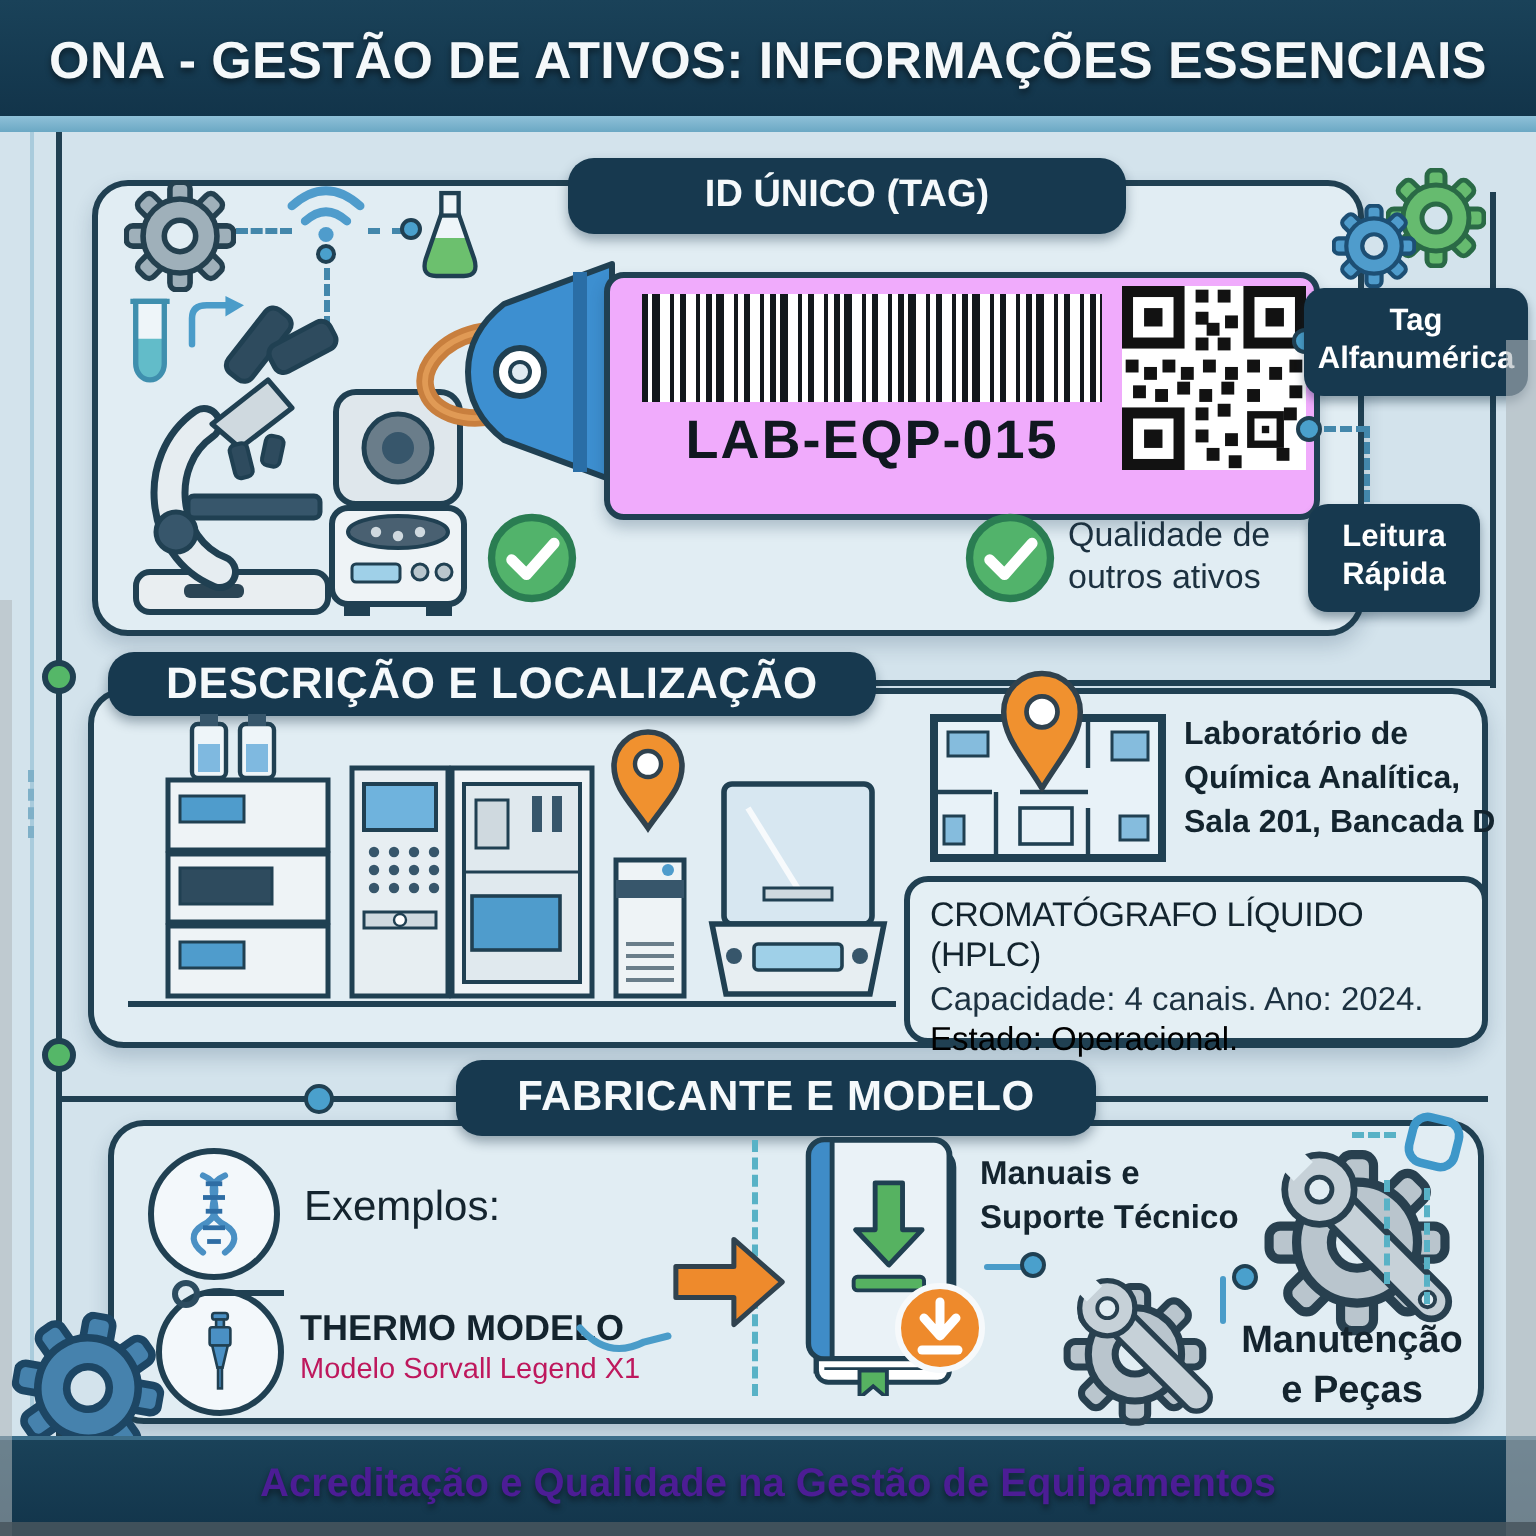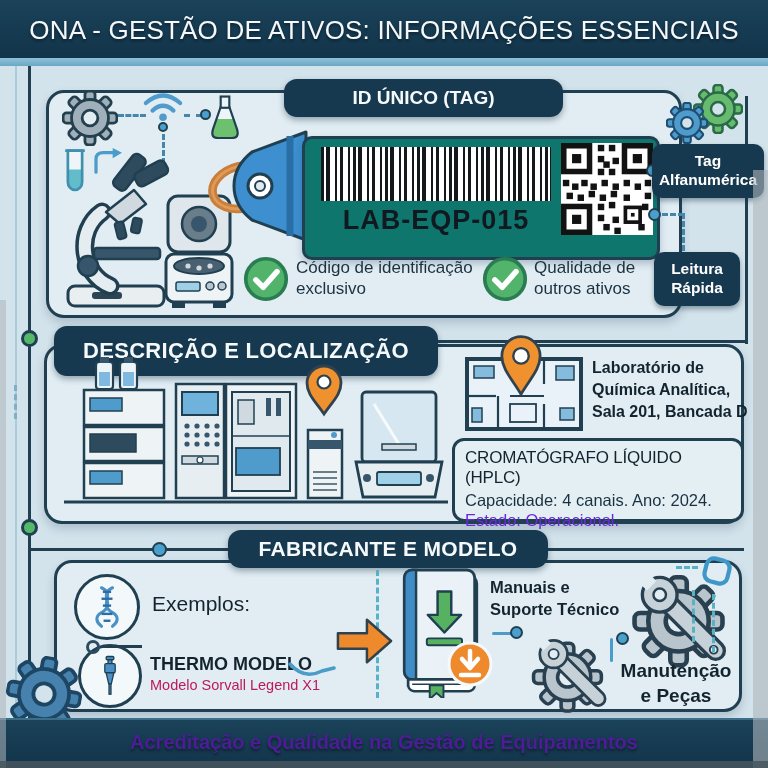--- a/index.html
+++ b/index.html
@@ -42,21 +42,21 @@
       <circle cx="50" cy="50" r="33"></circle>
       <circle cx="50" cy="50" r="14" style="fill:var(--hole,#e1edf3)"></circle>
     </g>
   </defs>
 </svg>
 
 <div id="stage">
 
   <div class="abs" style="left:0;top:0;width:768px;height:58px;background:linear-gradient(180deg,#1a4259,#12344a)"></div>
   <div class="abs" style="left:0;top:0;width:768px;height:58px;line-height:60px;text-align:center;color:#f4f8fa;
-              font-weight:normal;font-size:26px;letter-spacing:.2px;text-shadow:0 2px 3px rgba(0,0,0,.45)">ONA - GESTÃO DE ATIVOS: INFORMAÇÕES ESSENCIAIS</div>
+              font-weight:bold;font-size:26px;letter-spacing:.2px;text-shadow:0 2px 3px rgba(0,0,0,.45)">ONA - GESTÃO DE ATIVOS: INFORMAÇÕES ESSENCIAIS</div>
   <div class="abs" style="left:0;top:58px;width:768px;height:8px;background:linear-gradient(180deg,#8fc0d8,#6ba8c4)"></div>
 
   <div class="abs" style="left:15px;top:66px;width:2px;height:702px;background:#a9cbdc"></div>
   <div class="vline" style="left:28px;top:66px;height:652px"></div>
   <div class="dashv" style="left:14px;top:385px;height:34px;border-left-color:#7fb0c8"></div>
   <div class="gdot" style="left:21px;top:330px;width:17px;height:17px"></div>
   <div class="gdot" style="left:21px;top:519px;width:17px;height:17px"></div>
   <div class="vline" style="left:745px;top:96px;height:248px"></div>
 
   <div class="box" style="left:46px;top:90px;width:636px;height:228px"></div>
@@ -126,21 +126,21 @@
   <svg class="abs" viewBox="0 0 76 60" style="left:206px;top:158px;width:74px;height:58px;transform:rotate(-14deg)">
     <ellipse cx="38" cy="30" rx="32" ry="22" fill="none" stroke="#c87f3e" stroke-width="9"></ellipse>
     <ellipse cx="38" cy="30" rx="32" ry="22" fill="none" stroke="#e09a55" stroke-width="3"></ellipse>
   </svg>
   <svg class="abs" viewBox="0 0 80 112" style="left:228px;top:130px;width:80px;height:112px">
     <path d="M78 2 L24 22 Q6 36 6 56 Q6 76 24 90 L78 110 Z" fill="#3d8fd0" stroke="#204052" stroke-width="3" stroke-linejoin="round"></path>
     <path d="M62 6 V106" stroke="#2a6ea6" stroke-width="7"></path>
     <circle cx="32" cy="56" r="12" fill="#fff" stroke="#204052" stroke-width="3"></circle>
     <circle cx="32" cy="56" r="5" fill="#dfeaf1" stroke="#204052" stroke-width="2"></circle>
   </svg>
-  <div class="abs" style="left:302px;top:136px;width:358px;height:124px;background:#0f766e;border:3px solid #204052;
+  <div class="abs" style="left:302px;top:136px;width:358px;height:124px;background:#f0abfc;border:3px solid #204052;
               border-radius:10px;box-shadow:0 4px 7px rgba(25,55,85,.25)">
     <div class="barcode" style="left:16px;top:8px;width:230px;height:54px"></div>
     <div class="abs" style="left:16px;top:62px;width:230px;height:36px;line-height:38px;text-align:center;
                 font-weight:bold;font-size:27px;letter-spacing:1px;color:#101820">LAB-EQP-015</div>
     <svg class="abs" viewBox="0 0 100 100" style="left:256px;top:4px;width:92px;height:92px">
       <rect x="0" y="0" width="100" height="100" fill="#fff"></rect>
       <g fill="#121212">
         <rect x="0" y="0" width="34" height="34"></rect>
           <rect x="66" y="0" width="34" height="34"></rect>
           <rect x="0" y="66" width="34" height="34"></rect>
@@ -189,24 +189,20 @@
       </g>
       <rect x="72" y="72" width="12" height="12" fill="#fff"></rect>
         <rect x="76" y="76" width="4" height="4" fill="#121212"></rect>
     </svg>
   </div>
 
   <svg class="abs" viewBox="0 0 50 50" style="left:243px;top:256px;width:46px;height:46px">
     <circle cx="25" cy="25" r="22" fill="#52b36b" stroke="#2a7d52" stroke-width="4"></circle>
     <path d="M14 26 l8 8 l15 -17" fill="none" stroke="#fff" stroke-width="6" stroke-linecap="round" stroke-linejoin="round"></path>
   </svg>
-  <div class="abs txt" style="left:296px;top:257px;width:190px;font-size:17px;line-height:21px">
-    <div>Código de identificação</div>
-    <div>exclusivo</div>
-  </div>
   <svg class="abs" viewBox="0 0 50 50" style="left:482px;top:256px;width:46px;height:46px">
     <circle cx="25" cy="25" r="22" fill="#52b36b" stroke="#2a7d52" stroke-width="4"></circle>
     <path d="M14 26 l8 8 l15 -17" fill="none" stroke="#fff" stroke-width="6" stroke-linecap="round" stroke-linejoin="round"></path>
   </svg>
   <div class="abs txt" style="left:534px;top:257px;width:140px;font-size:17px;line-height:21px">
     <div>Qualidade de</div>
     <div>outros ativos</div>
   </div>
 
   <div class="dot" style="left:646px;top:164px;width:13px;height:13px"></div>
@@ -224,21 +220,21 @@
 
   <svg class="abs" viewBox="0 0 100 100" style="left:693px;top:84px;width:50px;height:50px;--hole:#d3e3ec">
     <use href="#gear" xlink:href="#gear" fill="#66bb6f" stroke="#2a6a46" stroke-width="5"></use>
   </svg>
   <svg class="abs" viewBox="0 0 100 100" style="left:666px;top:102px;width:42px;height:42px;--hole:#d3e3ec">
     <use href="#gear" xlink:href="#gear" fill="#4f9ccc" stroke="#1d4f74" stroke-width="5"></use>
   </svg>
 
   <div class="hline" style="left:430px;top:340px;width:316px"></div>
   <div class="box" style="left:44px;top:344px;width:700px;height:180px"></div>
-  <div class="pill" style="left:54px;top:326px;width:384px;height:50px;font-size:22px;letter-spacing:.3px">
+  <div class="pill" style="left:54px;top:326px;width:384px;height:32px;font-size:22px;letter-spacing:.3px">
     <span>DESCRIÇÃO E LOCALIZAÇÃO</span>
   </div>
 
   <svg class="abs" viewBox="0 0 400 156" style="left:56px;top:356px;width:400px;height:156px">
     <line x1="8" y1="146" x2="392" y2="146" stroke="#204052" stroke-width="3"></line>
 
     <rect x="40" y="6" width="17" height="27" rx="3" fill="#eef5f9" stroke="#204052" stroke-width="2.2"></rect>
     <rect x="43" y="16" width="11" height="14" fill="#7fb9e0"></rect>
     <rect x="44" y="1" width="9" height="6" fill="#37566b"></rect>
     <rect x="64" y="6" width="17" height="27" rx="3" fill="#eef5f9" stroke="#204052" stroke-width="2.2"></rect>
@@ -324,21 +320,21 @@
   </svg>
   <div class="abs" style="left:592px;top:357px;width:158px;font-weight:bold;font-size:16px;line-height:22px;color:#13242e">
     <div>Laboratório de</div>
     <div>Química Analítica,</div>
     <div>Sala 201, Bancada D</div>
   </div>
 
   <div class="abs" style="left:452px;top:438px;width:292px;height:84px;background:#e4eff4;border:3px solid #204052;border-radius:12px;padding:7px 10px">
     <div style="font-weight:normal;font-size:17px;color:#13242e;letter-spacing:-.2px">CROMATÓGRAFO LÍQUIDO (HPLC)</div>
     <div style="font-size:16.5px;color:#1c3140;margin-top:3px">Capacidade: 4 canais. Ano: 2024.</div>
-    <div style="font-size:16.5px;color:#6d28d9;margin-top:1px">Estado: Operacional.</div>
+    <div style="font-size:16.5px;color:#000000;margin-top:1px">Estado: Operacional.</div>
   </div>
 
   <div class="hline" style="left:30px;top:548px;width:198px"></div>
   <div class="dot" style="left:152px;top:542px;width:15px;height:15px"></div>
   <div class="hline" style="left:548px;top:548px;width:196px"></div>
   <div class="box" style="left:54px;top:560px;width:688px;height:152px"></div>
   <div class="pill" style="left:228px;top:530px;width:320px;height:38px;font-size:21px;letter-spacing:.3px">
     <span>FABRICANTE E MODELO</span>
   </div>
 

